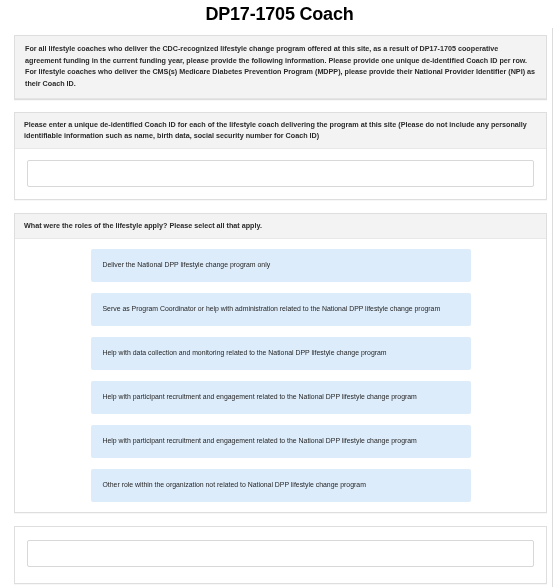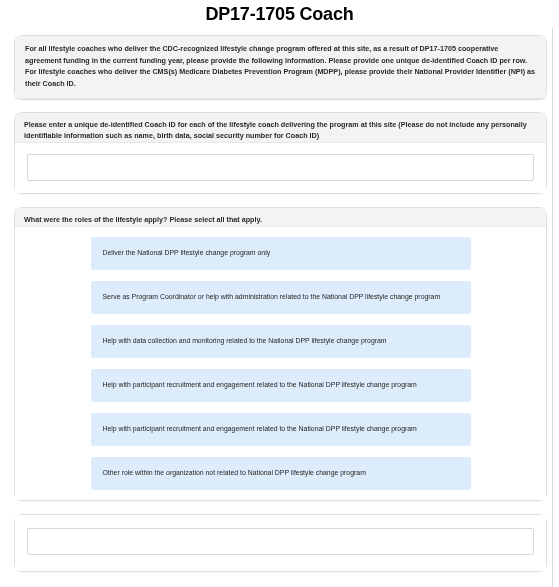--- a/index.html
+++ b/index.html
@@ -40,30 +40,30 @@
     padding: 4px 0 10px 0;
   }
   .content {
     position: relative;
     width: 533px;
     margin: 0 0 0 14px;
   }
   .card {
     background: #ffffff;
     border: 1px solid #dedede;
-    border-radius: 8px;
+    border-radius: 0;
     box-sizing: border-box;
     width: 533px;
     margin-bottom: 13px;
     box-shadow: 0 1px 0 rgba(0,0,0,0.03);
   }
   .card-header {
     background: #f3f3f3;
     border-bottom: 1px solid #e4e4e4;
-    padding: 6px 9px 1px 9px;
+    padding: 6px 9px 7px 9px;
     font-size: 7.2px;
     line-height: 1.55;
     font-weight: bold;
     color: #2a2a2a;
   }
   .card-header.plain {
     border-bottom: 1px solid #e8e8e8;
   }
   .intro-card .card-header {
     font-weight: bold;

